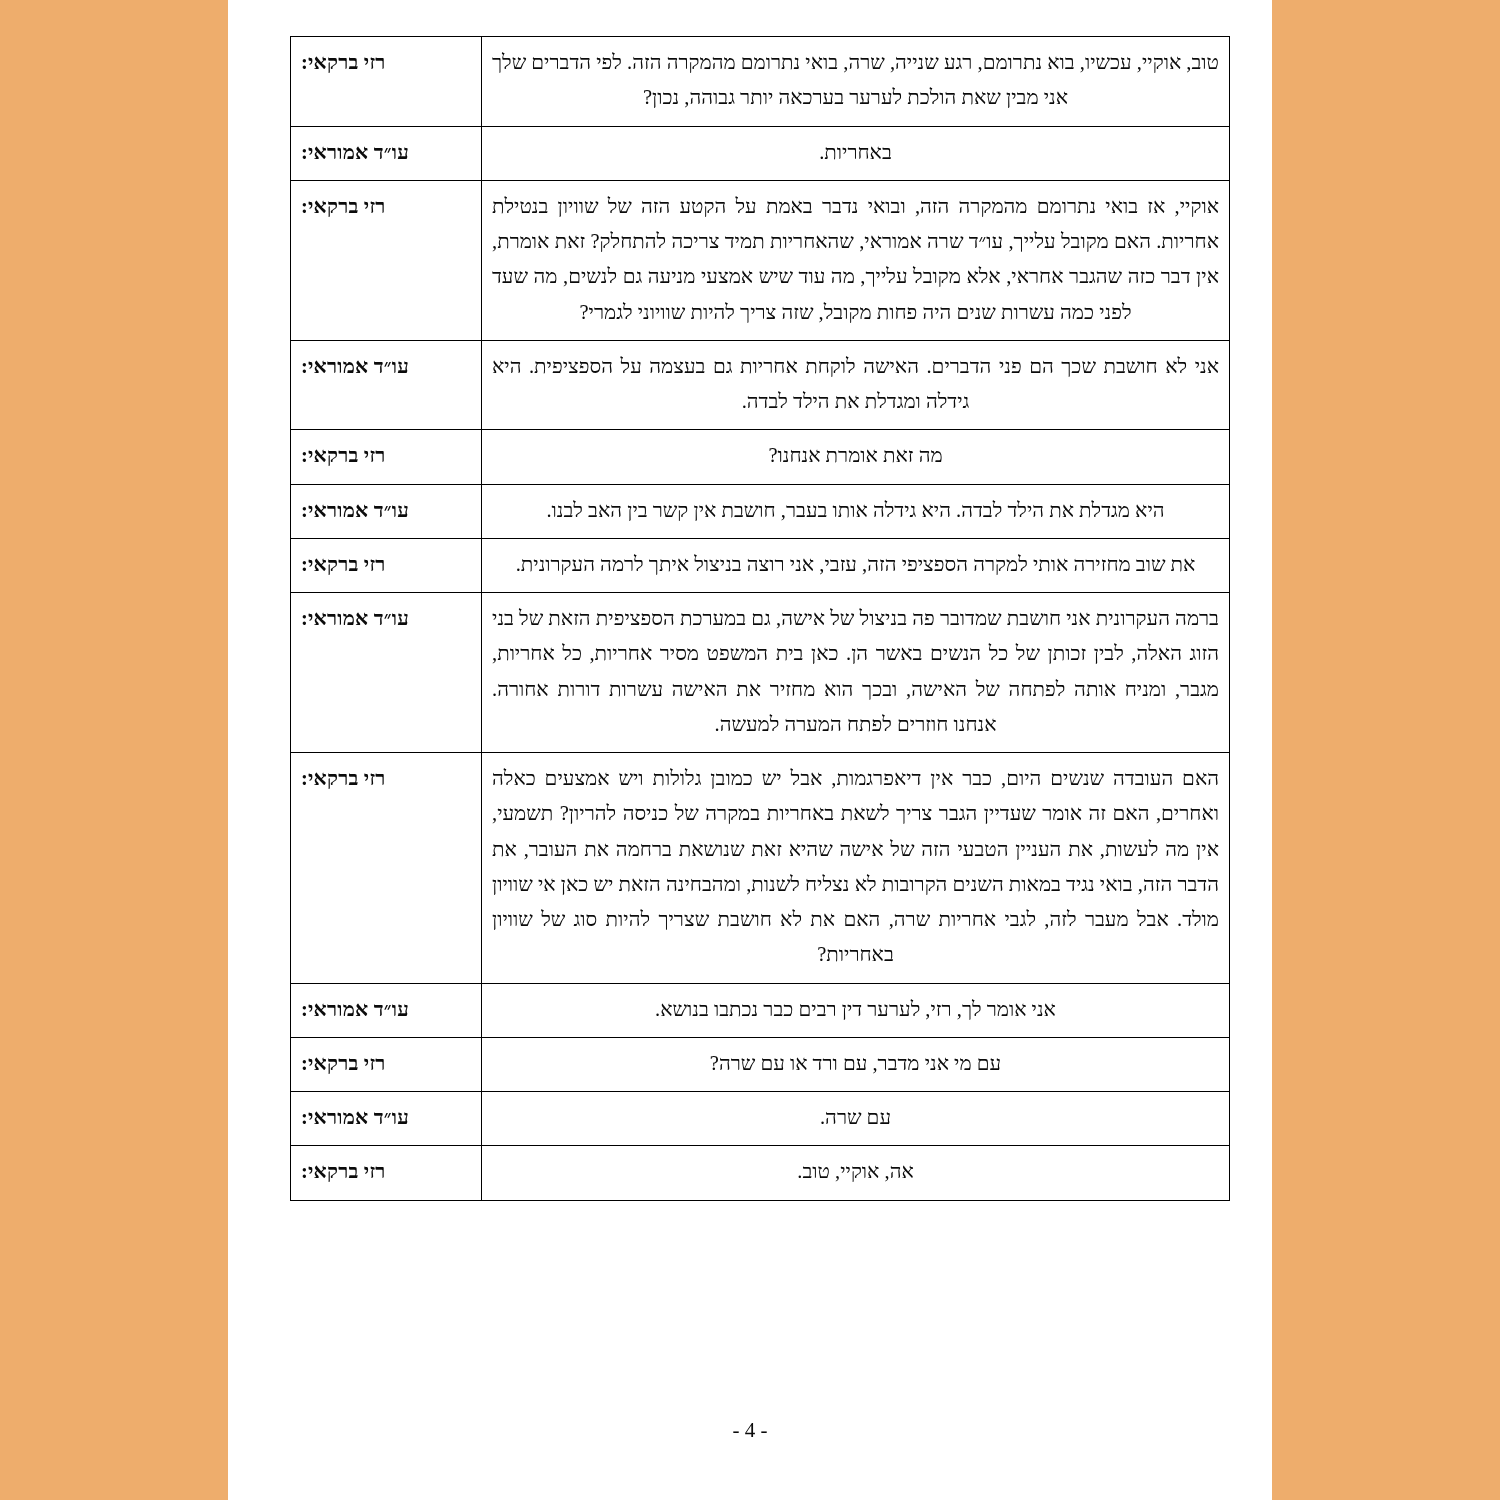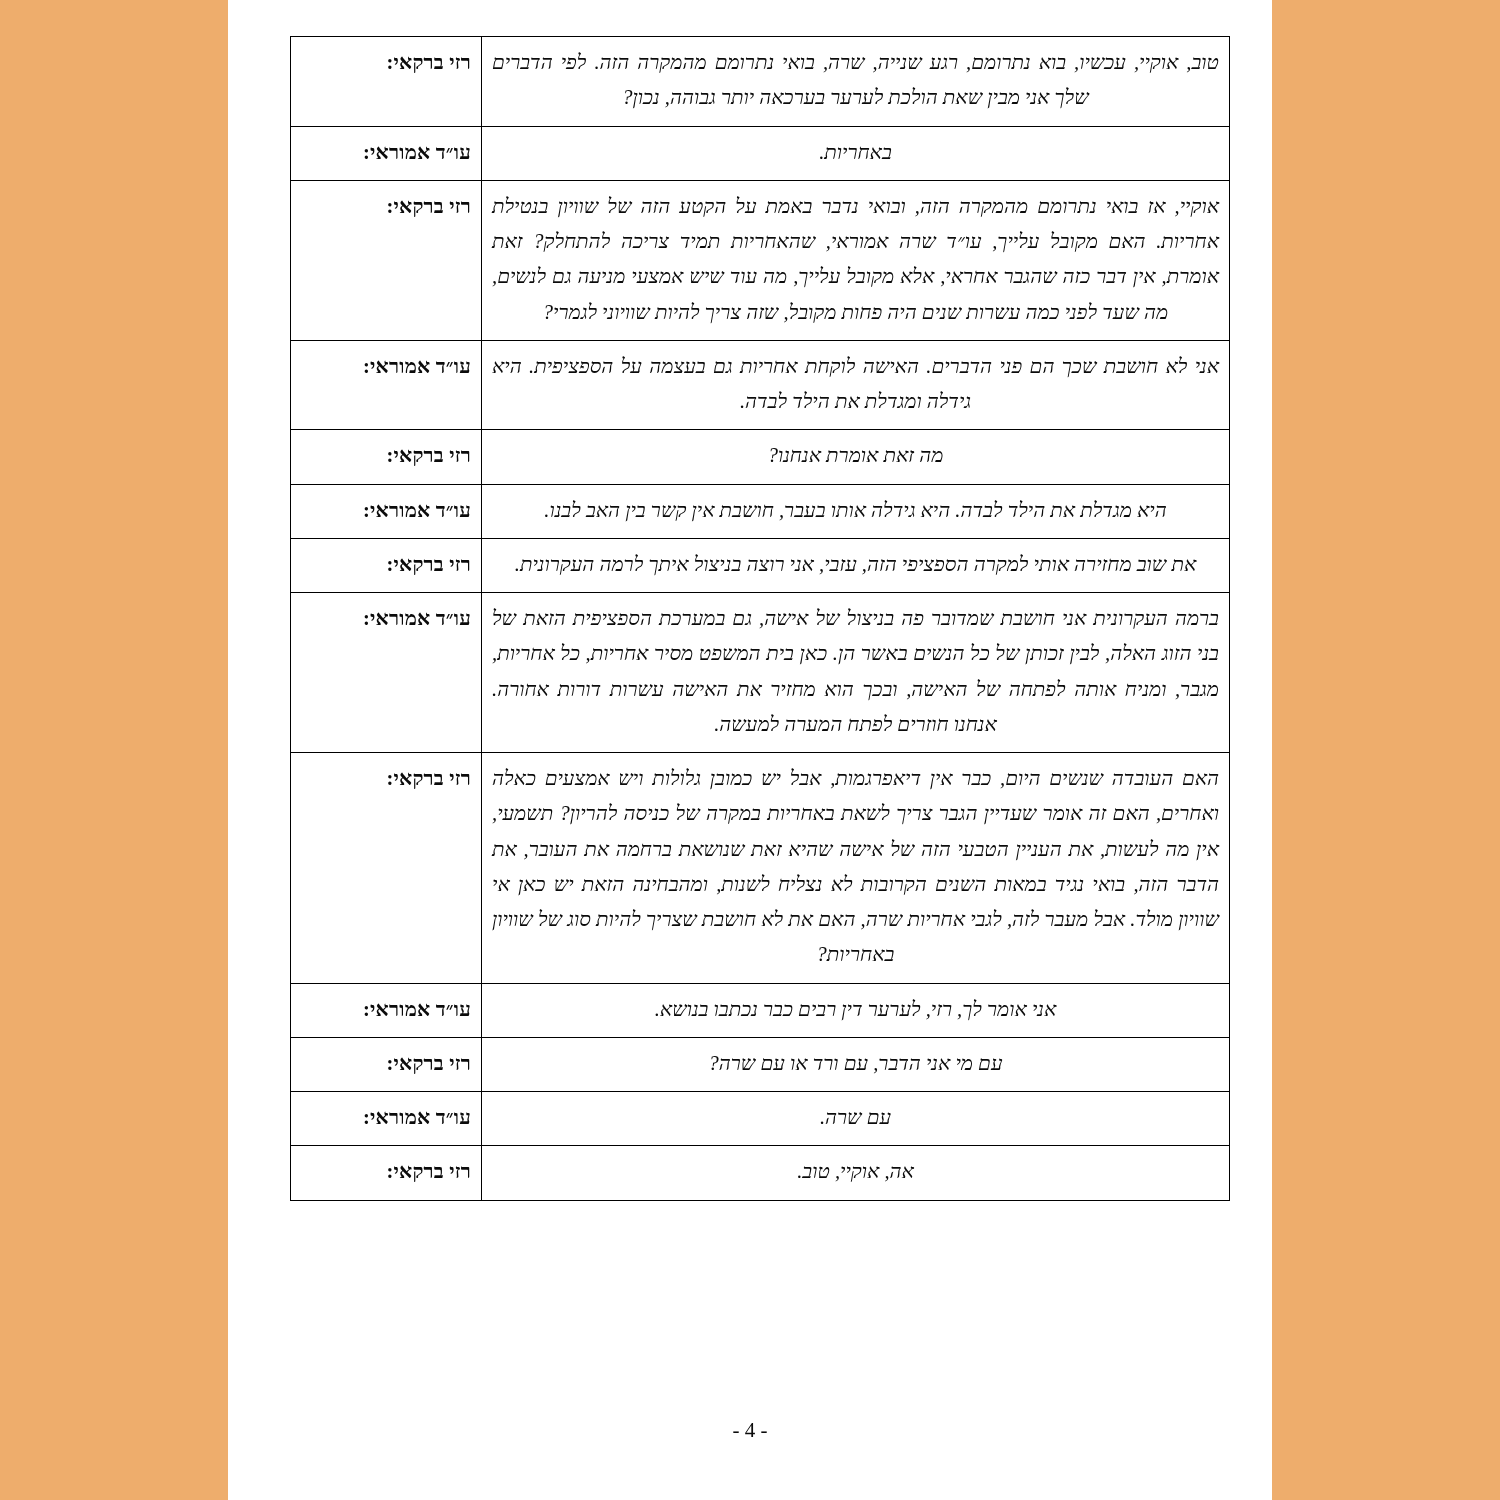--- a/index.html
+++ b/index.html
@@ -42,28 +42,27 @@
     border: 1px solid #000000;
     vertical-align: top;
     padding: 8px 10px 10px 10px;
     font-size: 20.5px;
     line-height: 1.72;
     color: #0b0b0b;
   }
   td.speaker {
     width: 170px;
     font-weight: bold;
-    text-align: right;
+    text-align: left;
     white-space: nowrap;
     letter-spacing: 0.2px;
   }
   td.utterance {
     text-align: justify;
     text-align-last: center;
-    font-style: italic;
   }
   .page-number {
     position: absolute;
     left: 0;
     right: 0;
     top: 1418px;
     text-align: center;
     font-size: 21px;
     color: #0b0b0b;
     font-family: "Liberation Serif", serif;
@@ -111,21 +110,21 @@
         </tr>
         <tr>
           <td class="utterance">האם העובדה שנשים היום, כבר אין דיאפרגמות, אבל יש כמובן גלולות ויש אמצעים כאלה ואחרים, האם זה אומר שעדיין הגבר צריך לשאת באחריות במקרה של כניסה להריון? תשמעי, אין מה לעשות, את העניין הטבעי הזה של אישה שהיא זאת שנושאת ברחמה את העובר, את הדבר הזה, בואי נגיד במאות השנים הקרובות לא נצליח לשנות, ומהבחינה הזאת יש כאן אי שוויון מולד. אבל מעבר לזה, לגבי אחריות שרה, האם את לא חושבת שצריך להיות סוג של שוויון באחריות?</td>
           <td class="speaker">רזי ברקאי:</td>
         </tr>
         <tr>
           <td class="utterance">אני אומר לך, רזי, לערער דין רבים כבר נכתבו בנושא.</td>
           <td class="speaker">עו״ד אמוראי:</td>
         </tr>
         <tr>
-          <td class="utterance">עם מי אני הדבר, עם ורד או עם שרה?</td>
+          <td class="utterance">עם מי אני מדבר, עם ורד או עם שרה?</td>
           <td class="speaker">רזי ברקאי:</td>
         </tr>
         <tr>
           <td class="utterance">עם שרה.</td>
           <td class="speaker">עו״ד אמוראי:</td>
         </tr>
         <tr>
           <td class="utterance">אה, אוקיי, טוב.</td>
           <td class="speaker">רזי ברקאי:</td>
         </tr>

